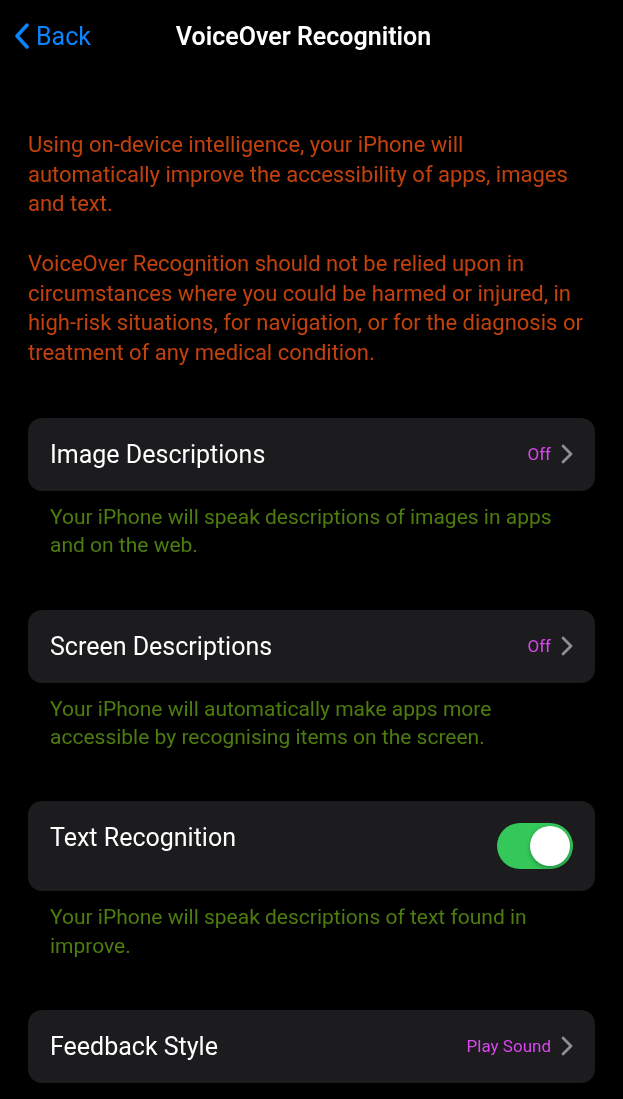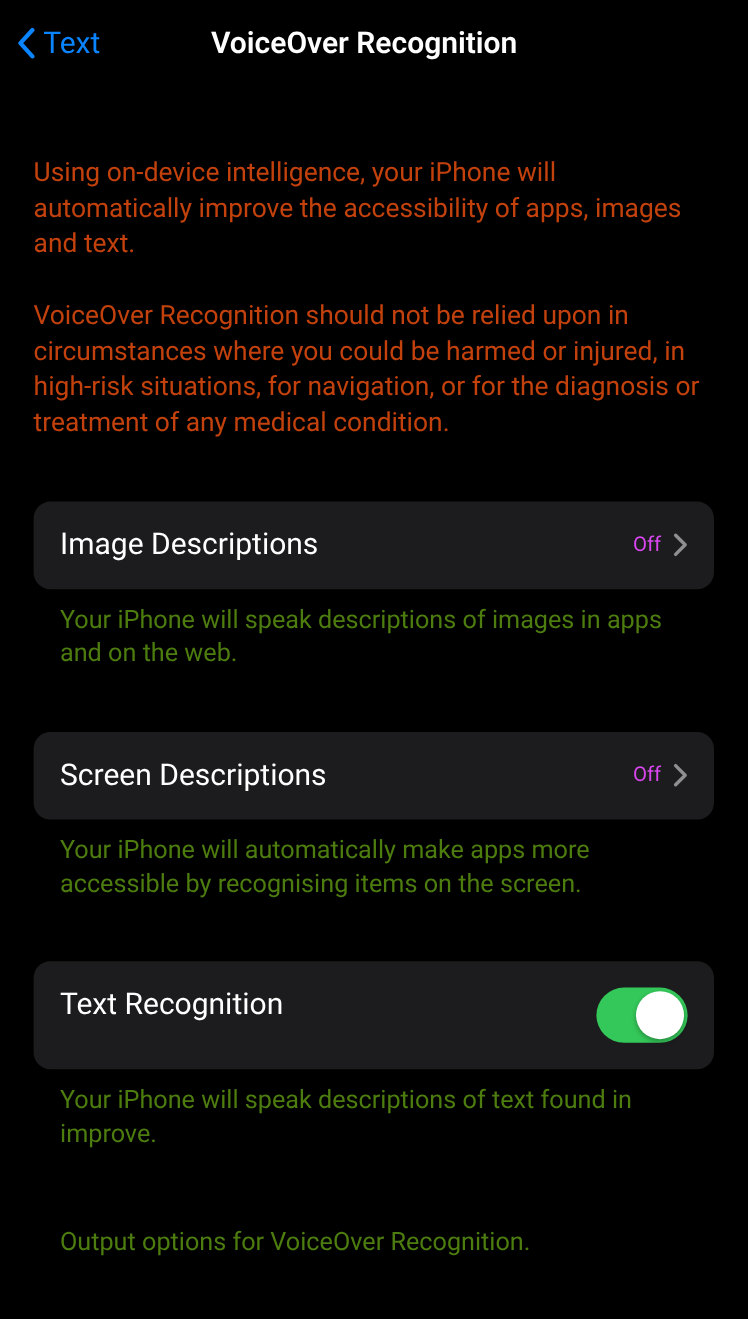--- a/index.html
+++ b/index.html
@@ -129,21 +129,21 @@
 </head>
 <body>
 
 <div class="nav-bar">
   <div class="back-button">
     <span class="back-chevron">
       <svg viewBox="0 0 16 26" fill="none">
         <path d="M13 2 L3 13 L13 24" stroke="#0a84ff" stroke-width="3.5" stroke-linecap="round" stroke-linejoin="round"></path>
       </svg>
     </span>
-    <span>Text</span>
+    <span>Back</span>
   </div>
   <div class="nav-title">VoiceOver Recognition</div>
 </div>
 
 <div class="content">
   <div class="intro-text">
     <p>Using on-device intelligence, your iPhone will automatically improve the accessibility of apps, images and text.</p>
     <p>VoiceOver Recognition should not be relied upon in circumstances where you could be harmed or injured, in high-risk situations, for navigation, or for the diagnosis or treatment of any medical condition.</p>
   </div>
 
@@ -181,16 +181,27 @@
     <div class="setting-row">
       <span class="setting-label">Text Recognition</span>
       <div class="toggle">
         <div class="toggle-knob"></div>
       </div>
     </div>
     <div class="row-footer">Your iPhone will speak descriptions of text found in improve.</div>
   </div>
 
   <div class="section-gap">
+    <div class="setting-row">
+      <span class="setting-label">Feedback Style</span>
+      <div class="setting-right">
+        <span class="setting-value">Play Sound</span>
+        <span class="disclosure-chevron">
+          <svg viewBox="0 0 12 20" fill="none">
+            <path d="M2 2 L10 10 L2 18" stroke="#8e8e93" stroke-width="2.8" stroke-linecap="round" stroke-linejoin="round"></path>
+          </svg>
+        </span>
+      </div>
+    </div>
     <div class="row-footer">Output options for VoiceOver Recognition.</div>
   </div>
 
 </div>
 
 </body></html>

